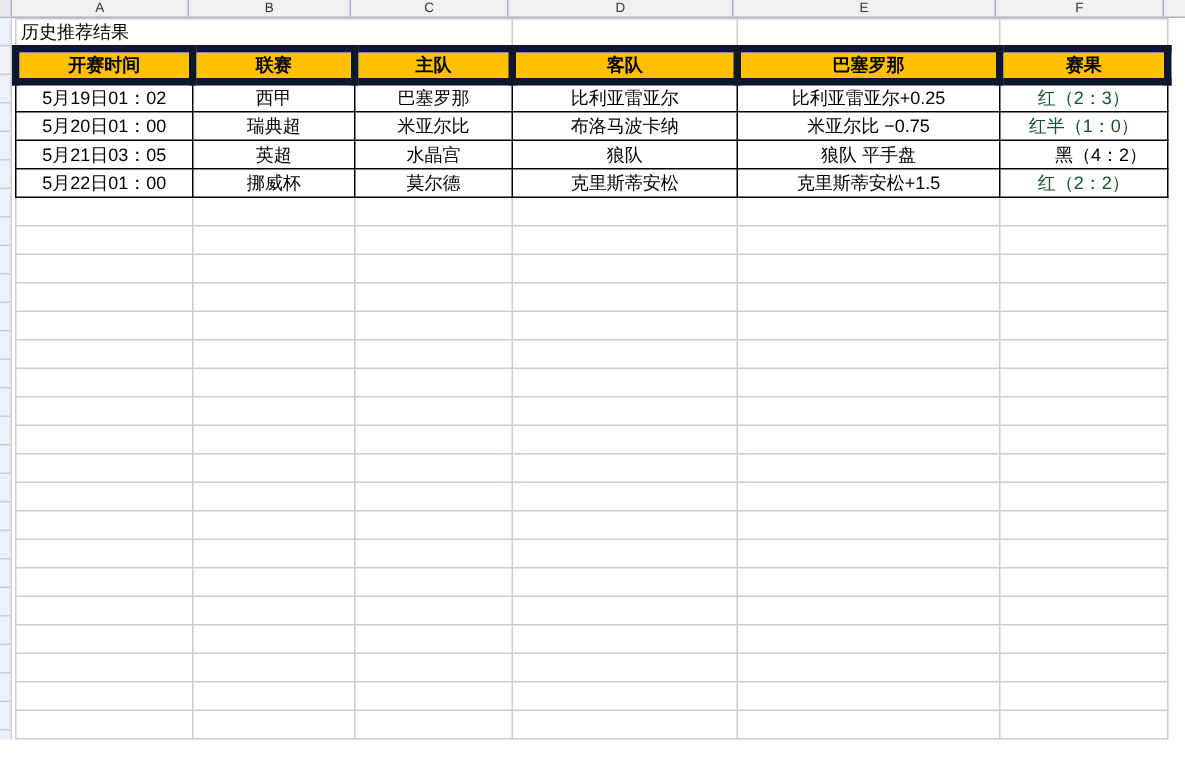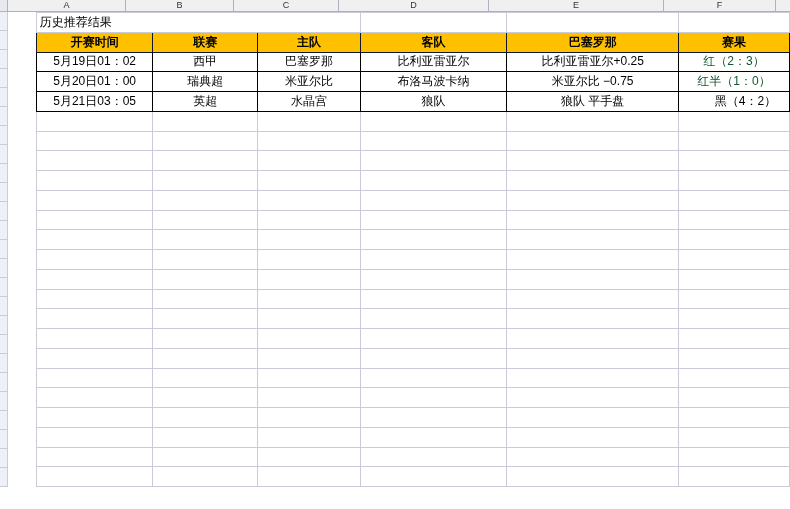--- a/index.html
+++ b/index.html
@@ -43,21 +43,20 @@
     font-size: 9px;
     text-align: center;
     color: #333;
     line-height: 11px;
     overflow: hidden;
   }
 
   
   .grid-wrap {
     display: flex;
-    gap: 28px;
   }
   .rowheader {
     width: 8px;
     background: #eef0f7;
     border-right: 1px solid #c9ccd8;
     box-sizing: border-box;
   }
   .rowheader .rh {
     height: 19px;
     border-bottom: 1px solid #c9ccd8;
@@ -85,21 +84,21 @@
     font-size: 12px;
     padding-left: 3px !important;
     border-right: 1px solid #c9ccd8;
   }
 
   
   tr.thead td {
     background: #ffc000;
     text-align: center;
     font-weight: bold;
-    border: 1px solid #0f172a;
+    border: 5px solid #0f172a;
   }
 
   
   tr.data td {
     text-align: center;
     border: 1px solid #000000;
   }
   tr.data td.res-red { color: #14532d; }
   tr.data td.res-black { color: #000000; padding-left: 25px; }
 
@@ -194,20 +193,28 @@
             <td class="res-red">红半（1：0）</td>
           </tr>
           <tr class="data">
             <td>5月21日03：05</td>
             <td>英超</td>
             <td>水晶宫</td>
             <td>狼队</td>
             <td>狼队 平手盘</td>
             <td class="res-black">黑（4：2）</td>
           </tr>
+          <tr class="data">
+            <td>5月22日01：00</td>
+            <td>挪威杯</td>
+            <td>莫尔德</td>
+            <td>克里斯蒂安松</td>
+            <td>克里斯蒂安松+1.5</td>
+            <td class="res-red">红（2：2）</td>
+          </tr>
           <tr class="empty">
             <td></td>
             <td></td>
             <td></td>
             <td></td>
             <td></td>
             <td></td>
           </tr>
           <tr class="empty">
             <td></td>

